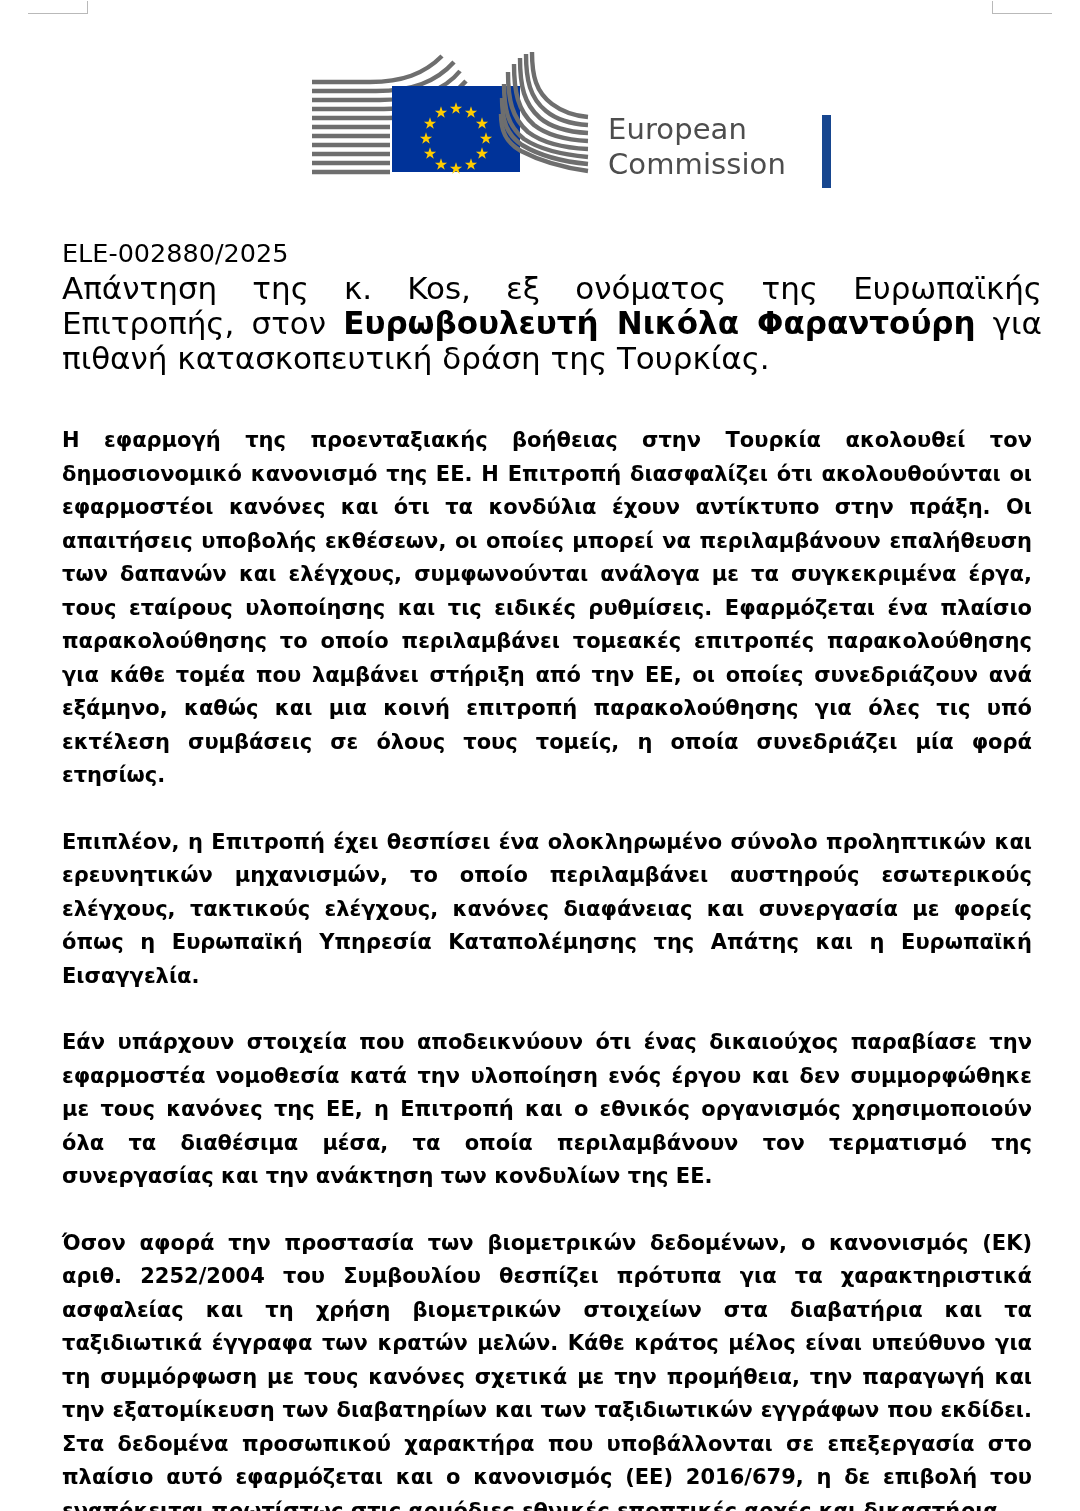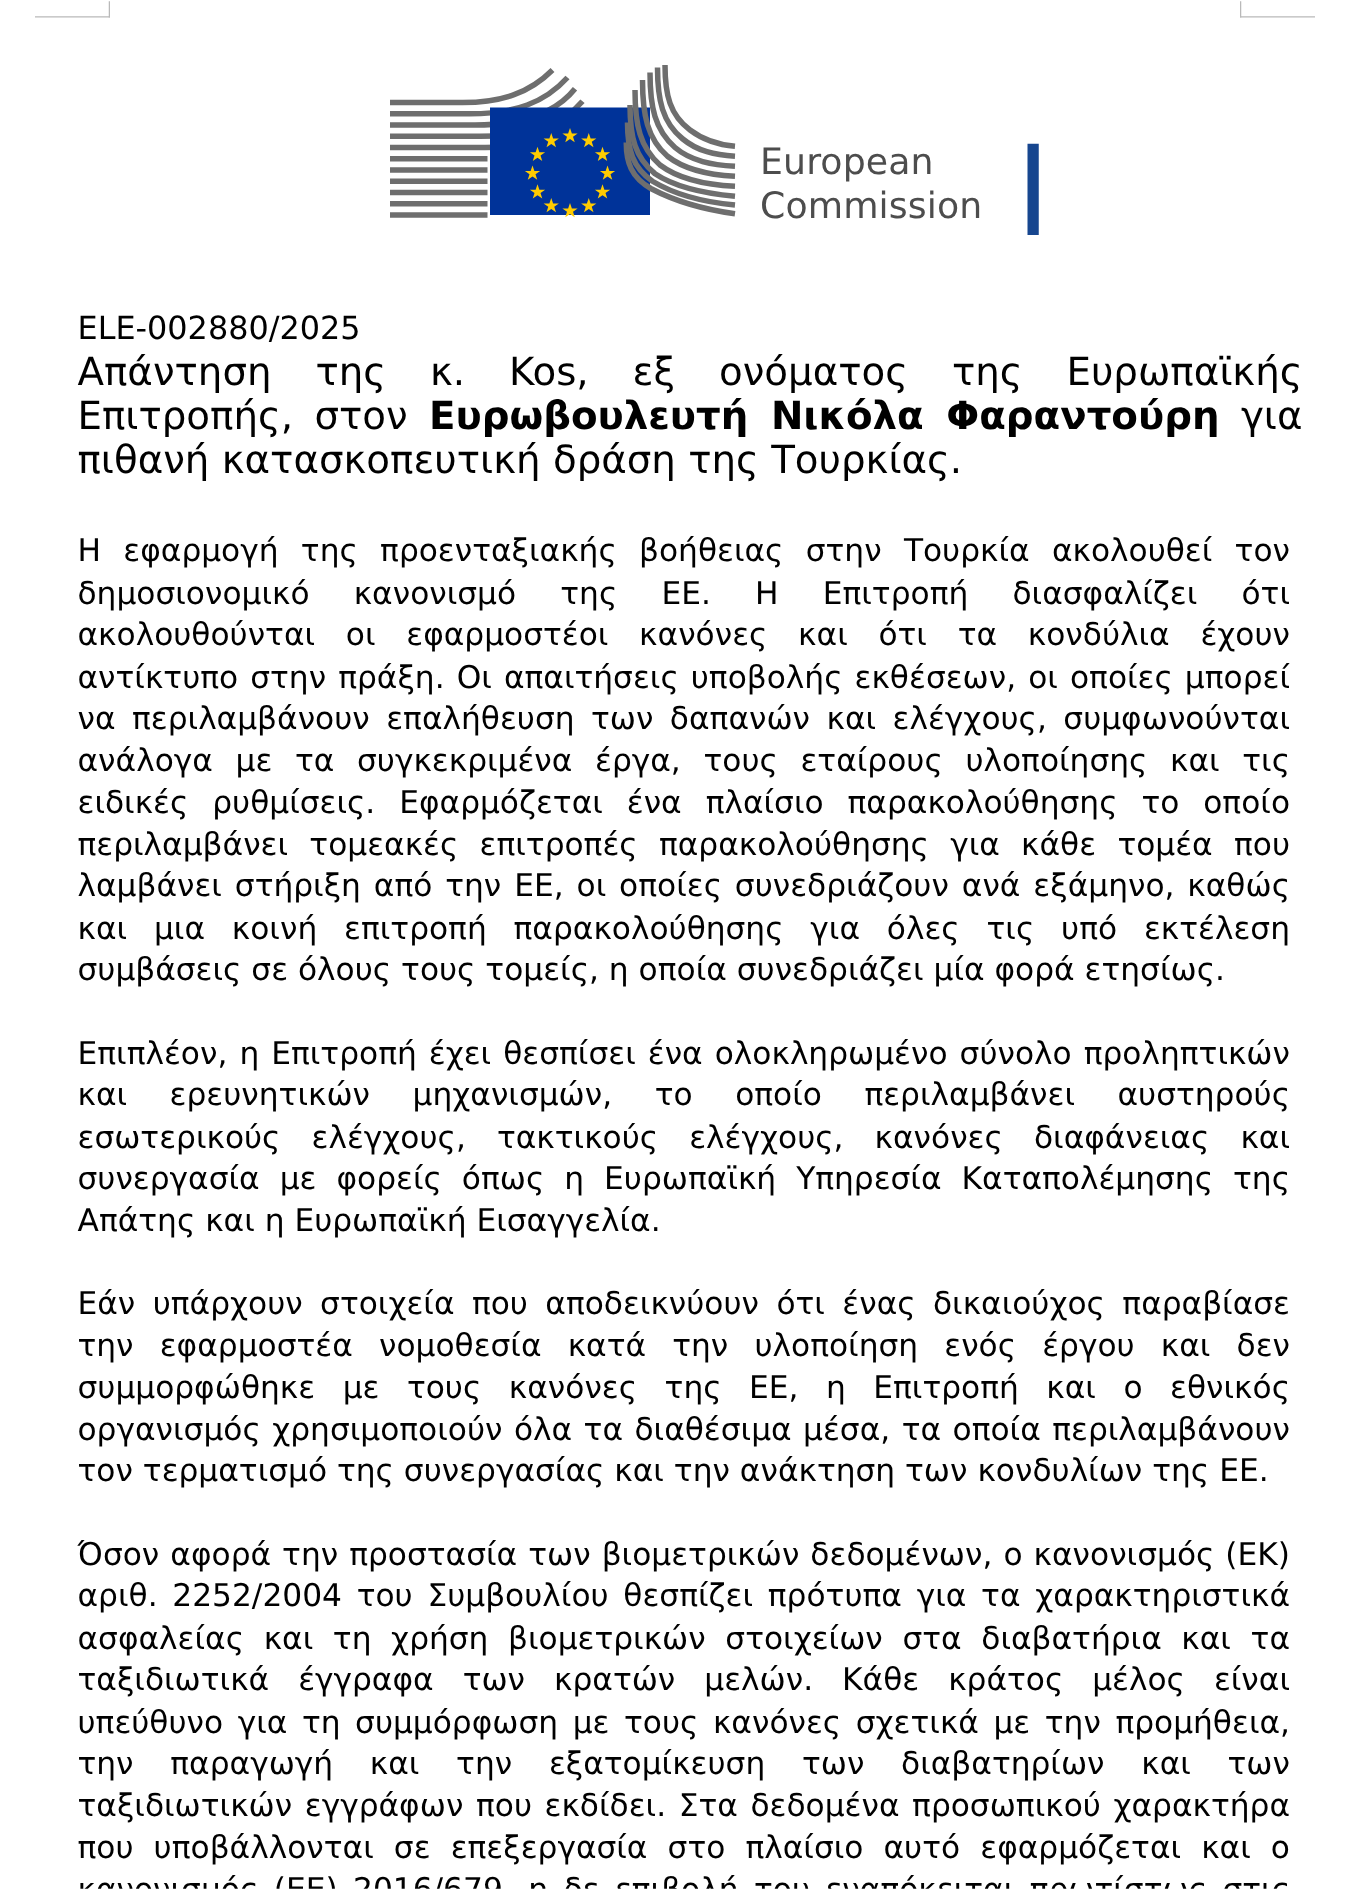--- a/index.html
+++ b/index.html
@@ -76,21 +76,21 @@
   }
   .logo-bluebar {
     width: 9px;
     height: 73px;
     background: #17468f;
     margin-left: 36px;
     margin-top: 3px;
   }
   .header-block {
     position: absolute;
-    top: 246px;
+    top: 236px;
     left: 62px;
     width: 980px;
   }
   .doc-ref {
     font-size: 25.5px;
     line-height: 35px;
     white-space: nowrap;
   }
   .doc-title {
     font-size: 31px;
@@ -104,26 +104,27 @@
     line-height: 35px;
   }
 
   .body-block {
     position: absolute;
     top: 424px;
     left: 62px;
     width: 982px;
   }
   .para {
-    font-size: 25px;
+    font-size: 21px;
     line-height: 33.5px;
     text-align: justify;
     text-justify: inter-word;
     margin: 0 12px 33px 0;
     hyphens: none;
+    font-weight: bold;
   }
   .para:last-child { margin-bottom: 0; }
 </style>
 </head>
 <body>
 
 <div class="corner-mark left">
   <div class="h"></div>
     <div class="v"></div>
 </div>

